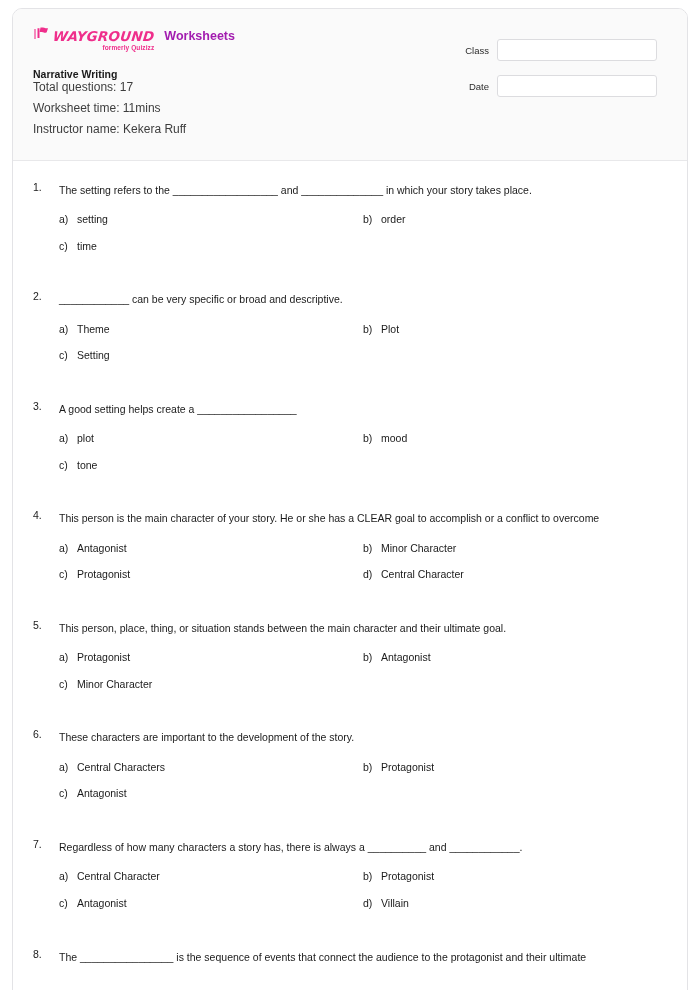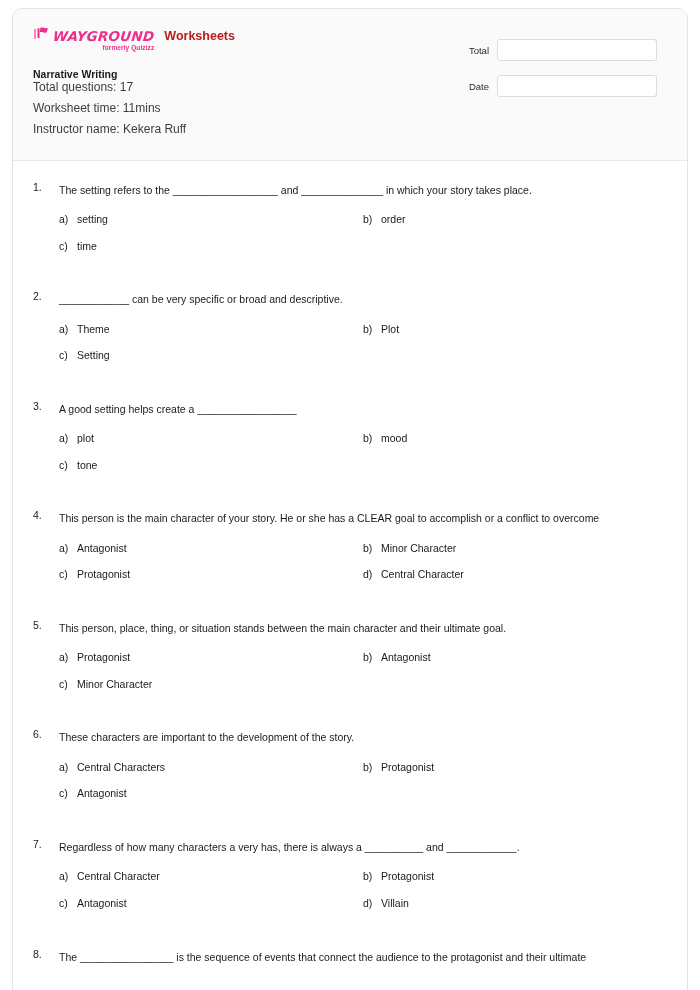--- a/index.html
+++ b/index.html
@@ -71,21 +71,21 @@
     color: #ef2e8b;
     text-align: right;
     margin-top: 2px;
     letter-spacing: 0.1px;
     font-weight: 600;
   }
 
   .worksheets-title {
     font-size: 12.5px;
     font-weight: 700;
-    color: #b91c1c;
+    color: #a21caf;
     align-self: center;
     margin-top: -6px;
   }
 
   .meta-title {
     font-size: 10.5px;
     font-weight: 700;
     color: #1a1a1a;
   }
 
@@ -212,21 +212,21 @@
       </div>
 
       <div class="meta-title">Narrative Writing</div>
       <div class="meta-line">Total questions: 17</div>
       <div class="meta-line">Worksheet time: 11mins</div>
       <div class="meta-line">Instructor name: Kekera Ruff</div>
     </div>
 
     <div class="header-right">
       <div class="field-row">
-        <div class="field-label">Total</div>
+        <div class="field-label">Class</div>
         <input class="field-input" type="text" placeholder="" style="">
       </div>
       <div class="field-row">
         <div class="field-label">Date</div>
         <input class="field-input" type="text" placeholder="" style="">
       </div>
     </div>
   </div>
 
   <div class="ws-body" id="questions-container">
@@ -350,21 +350,21 @@
           </div>
           <div class="option">
             <span class="opt-letter">c)</span>
             <span class="opt-text">Antagonist</span>
           </div>
         </div>
       </div>
       <div class="question">
         <div class="q-head">
           <div class="q-num">7.</div>
-          <div class="q-text">Regardless of how many characters a very has, there is always a __________ and ____________.</div>
+          <div class="q-text">Regardless of how many characters a story has, there is always a __________ and ____________.</div>
         </div>
         <div class="options">
           <div class="option">
             <span class="opt-letter">a)</span>
             <span class="opt-text">Central Character</span>
           </div>
           <div class="option">
             <span class="opt-letter">b)</span>
             <span class="opt-text">Protagonist</span>
           </div>

